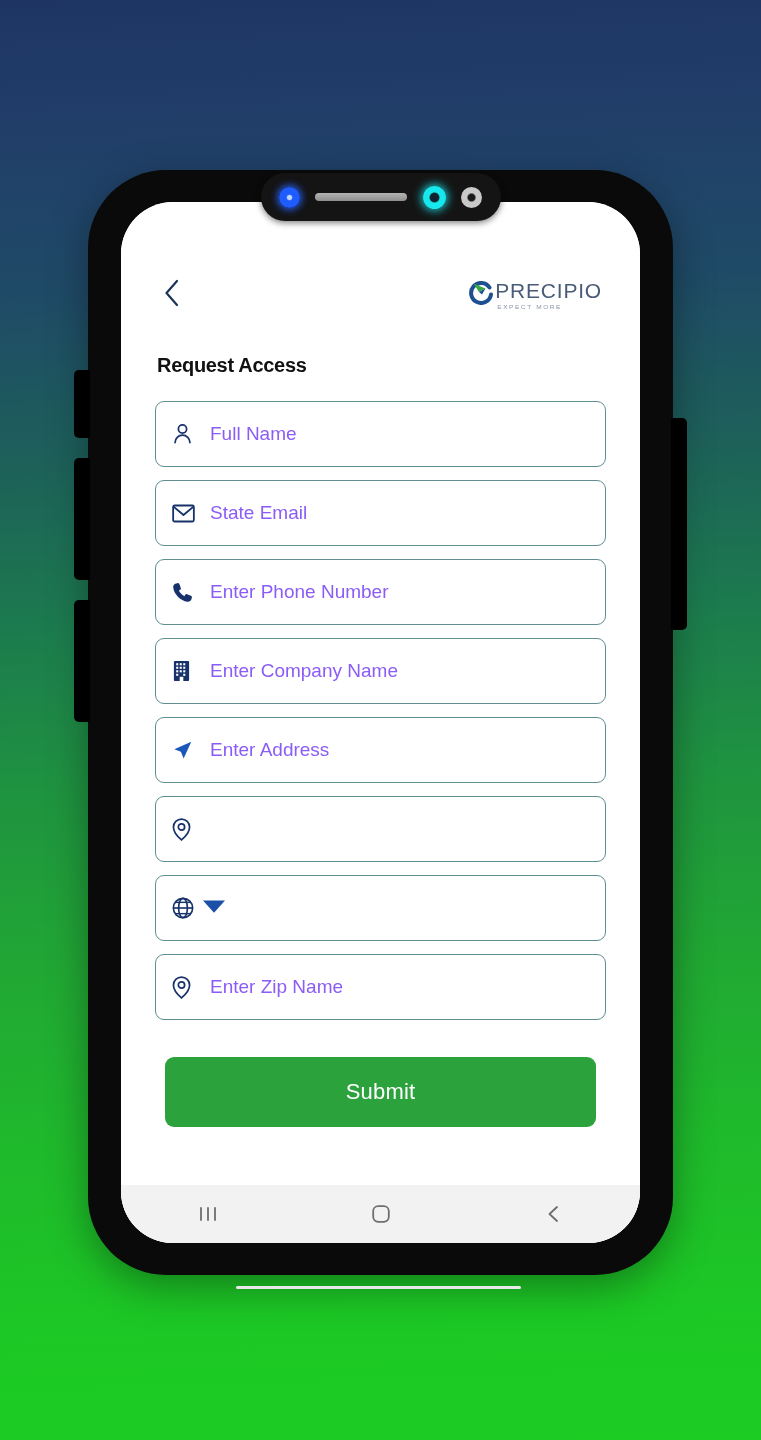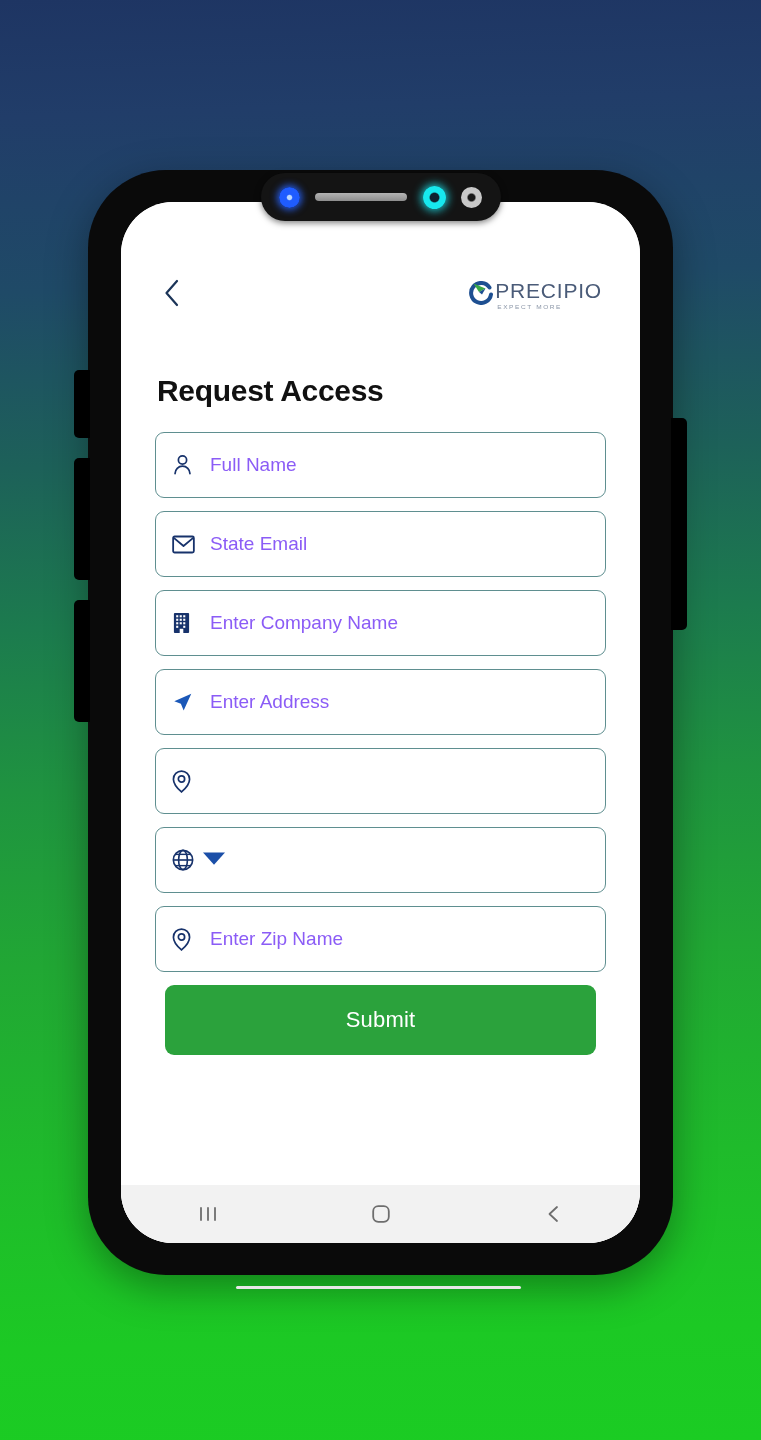--- a/index.html
+++ b/index.html
@@ -184,25 +184,25 @@
 
   .app-body {
     flex: 1 1 auto;
     padding: 0 34px;
     display: flex;
     flex-direction: column;
     overflow: hidden;
   }
 
   .page-title {
-    font-size: 30px;
+    font-size: 20px;
     font-weight: bold;
     color: #111111;
     letter-spacing: -0.3px;
-    margin-top: 52px;
+    margin-top: 32px;
     margin-bottom: 24px;
     margin-left: 2px;
   }
 
   .field {
     height: 66px;
     border: 1px solid #5f8f90;
     border-radius: 9px;
     display: flex;
     align-items: center;
@@ -225,20 +225,21 @@
     color: #8b5cf6;
     flex: 1 1 auto;
     margin-left: 8px;
     white-space: nowrap;
     overflow: hidden;
   }
   .field-caret { flex: 0 0 auto; margin-right: 2px; }
 
   .submit-wrap {
     padding: 0 10px;
+    margin-top: 24px;
     flex: 0 0 auto;
   }
   .submit-btn {
     width: 100%;
     height: 70px;
     background: #2ba23c;
     border: none;
     border-radius: 9px;
     color: #ffffff;
     font-size: 22px;
@@ -317,20 +318,28 @@
           <div class="field">
             <span class="field-icon">
               <svg width="23" height="19" viewBox="0 0 24 20">
                 <rect x="1.1" y="1.6" width="21.8" height="16.8" rx="1.6" fill="none" stroke="#17326b" stroke-width="1.9"></rect>
                 <polyline points="1.8,3 12,11.6 22.2,3" fill="none" stroke="#17326b" stroke-width="1.9" stroke-linejoin="round"></polyline>
               </svg>
             </span>
             <span class="field-text">State Email</span>
           </div>
 
+          <div class="field">
+            <span class="field-icon">
+              <svg width="21" height="21" viewBox="0 0 22 22">
+                <path d="M4.2 1.6 C2.2 2.1 1 4 1.3 6 C2.3 13 9 19.7 16 20.7 C18 21 19.9 19.8 20.4 17.8 L20.8 16.2 C21 15.4 20.6 14.6 19.8 14.3 L15.8 12.8 C15.1 12.5 14.3 12.8 13.9 13.4 L13 14.8 C10.4 13.5 8.5 11.6 7.2 9 L8.6 8.1 C9.2 7.7 9.5 6.9 9.2 6.2 L7.7 2.2 C7.4 1.4 6.6 1 5.8 1.2 Z" fill="#17326b"></path>
+              </svg>
+            </span>
+            <span class="field-text">Enter Phone Number</span>
+          </div>
 
           <div class="field">
             <span class="field-icon">
               <svg width="19" height="22" viewBox="0 0 20 23">
                 <rect x="2" y="0.9" width="16" height="21.2" rx="1" fill="#17326b"></rect>
                 <g fill="#ffffff">
                   <rect x="4.4" y="3.3" width="2.2" height="2.2"></rect>
                   <rect x="8.1" y="3.3" width="2.2" height="2.2"></rect>
                   <rect x="11.8" y="3.3" width="2.2" height="2.2"></rect>
                   <rect x="15.5" y="3.3" width="0" height="2.2"></rect>

